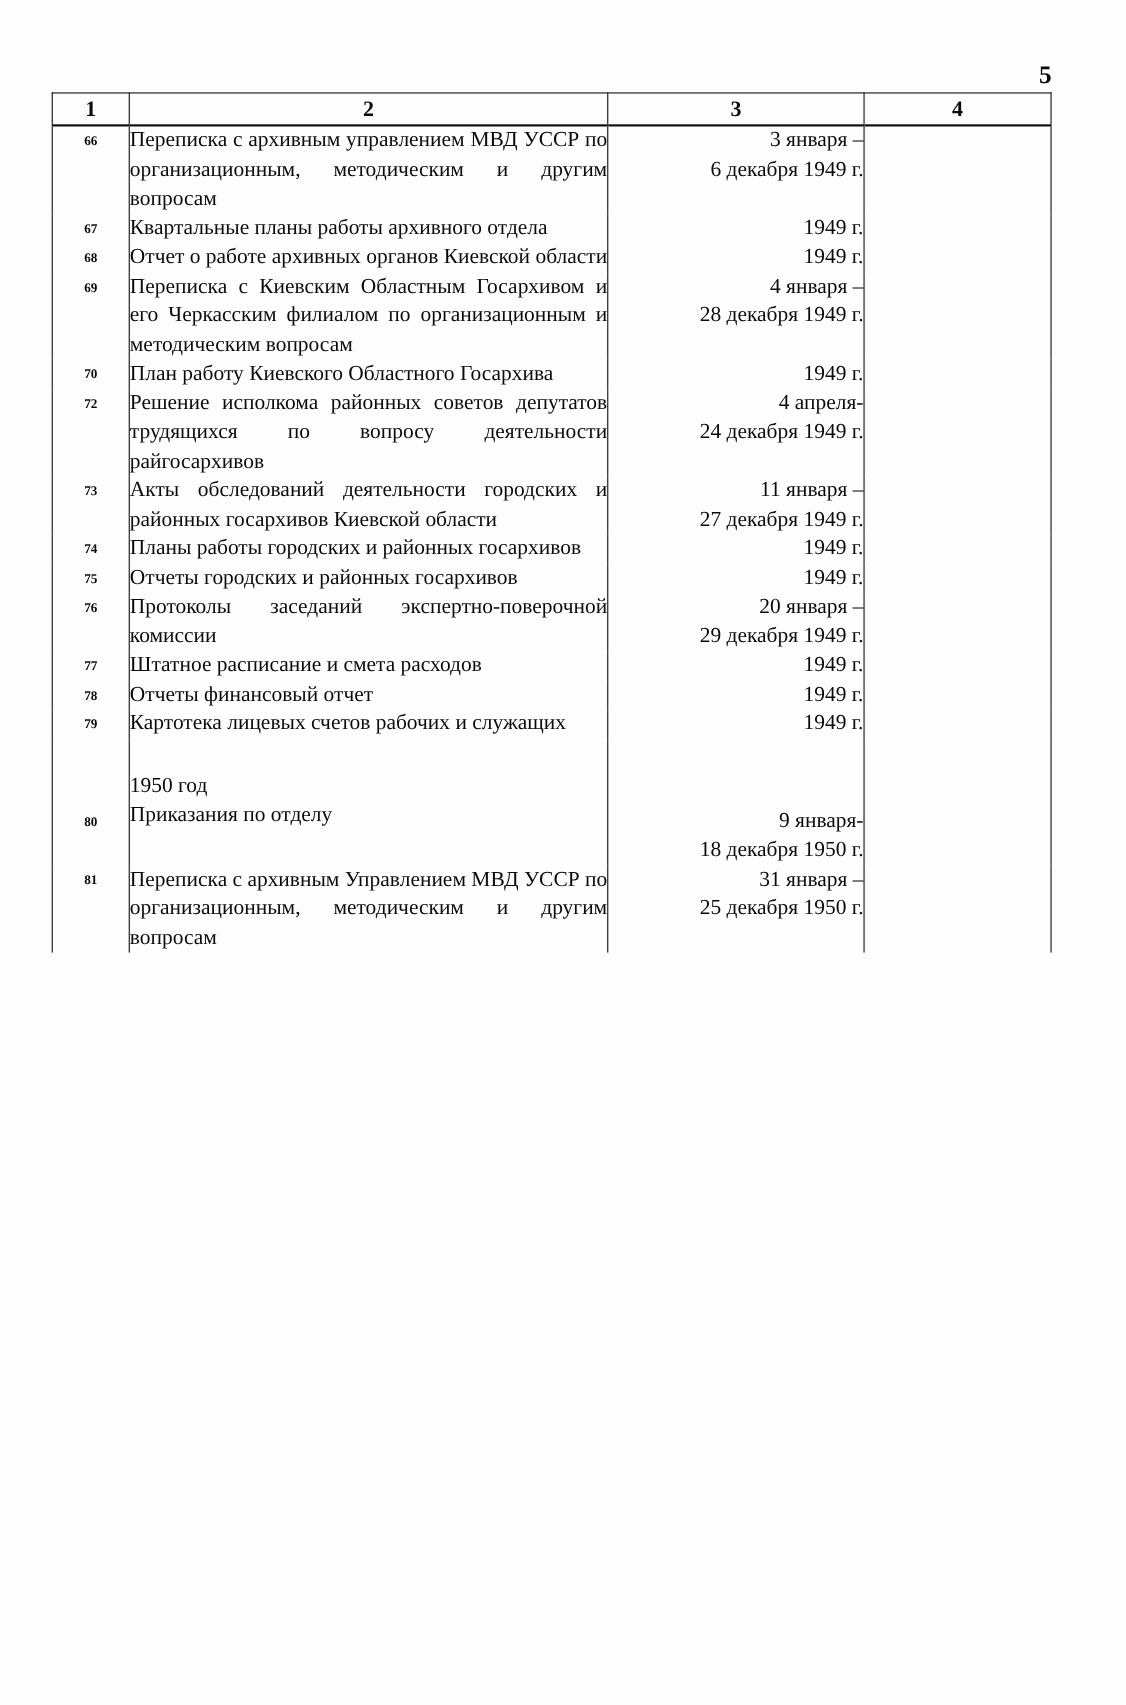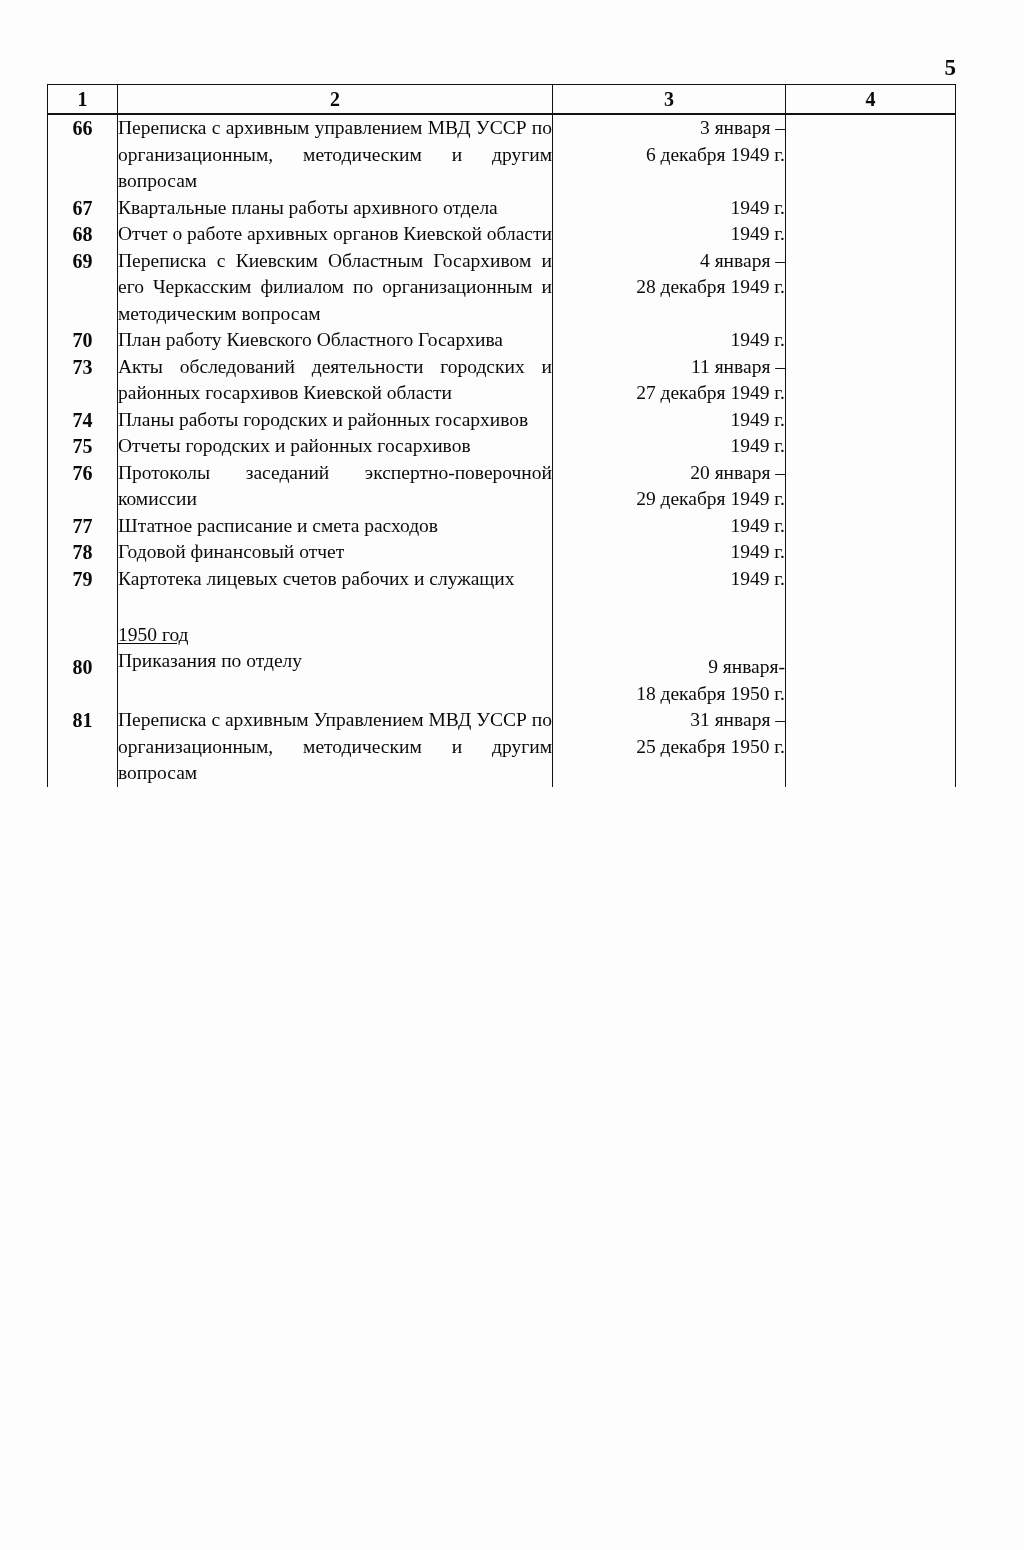--- a/index.html
+++ b/index.html
@@ -64,21 +64,21 @@
     height: 28px;
     line-height: 28px;
     padding: 0;
     border-bottom-width: 2.2px;
   }
 
   
   .cell-num {
     text-align: center;
     font-weight: 700;
-    font-size: 20px;
+    font-size: 12px;
     padding-top: 16px;
     padding-bottom: 6px;
     line-height: 26px;
   }
   .cell-desc {
     text-align: justify;
     text-align-last: left;
     padding: 16px 9px 6px 12px;
     line-height: 26.5px;
     hyphens: none;
@@ -97,21 +97,20 @@
   .body-row td {
     border-top: none;
     border-bottom: none;
   }
   .body-row.first td { border-top: none; }
   .body-row.last td { border-bottom: none; }
 
   
   .year-heading {
     text-align: left;
-    text-decoration: underline;
     text-underline-offset: 2px;
     font-weight: 400;
     margin-top: 30px;
     margin-bottom: 0;
     line-height: 26px;
   }
   .tight-top { padding-top: 2px; }
 </style>
 </head>
 <body>
@@ -172,20 +171,29 @@
         </tr>
         <tr class="body-row">
           <td class="cell-num">70</td>
           <td class="cell-desc">
             <div>План работу Киевского Областного Госархива</div>
           </td>
           <td class="cell-date">1949 г.</td>
           <td class="cell-blank"></td>
         </tr>
         <tr class="body-row">
+          <td class="cell-num">72</td>
+          <td class="cell-desc">
+            <div>Решение исполкома районных советов депутатов трудящихся по вопросу деятельности райгосархивов</div>
+          </td>
+          <td class="cell-date">4 апреля-
+24 декабря 1949 г.</td>
+          <td class="cell-blank"></td>
+        </tr>
+        <tr class="body-row">
           <td class="cell-num">73</td>
           <td class="cell-desc">
             <div>Акты обследований деятельности городских и районных госархивов Киевской области</div>
           </td>
           <td class="cell-date">11 января –
 27 декабря 1949 г.</td>
           <td class="cell-blank"></td>
         </tr>
         <tr class="body-row">
           <td class="cell-num">74</td>
@@ -216,21 +224,21 @@
           <td class="cell-num">77</td>
           <td class="cell-desc">
             <div>Штатное расписание и смета расходов</div>
           </td>
           <td class="cell-date">1949 г.</td>
           <td class="cell-blank"></td>
         </tr>
         <tr class="body-row">
           <td class="cell-num">78</td>
           <td class="cell-desc">
-            <div>Годовой финансовый отчет</div>
+            <div>Отчеты финансовый отчет</div>
           </td>
           <td class="cell-date">1949 г.</td>
           <td class="cell-blank"></td>
         </tr>
         <tr class="body-row">
           <td class="cell-num">79</td>
           <td class="cell-desc">
             <div>Картотека лицевых счетов рабочих и служащих</div>
           </td>
           <td class="cell-date">1949 г.</td>

